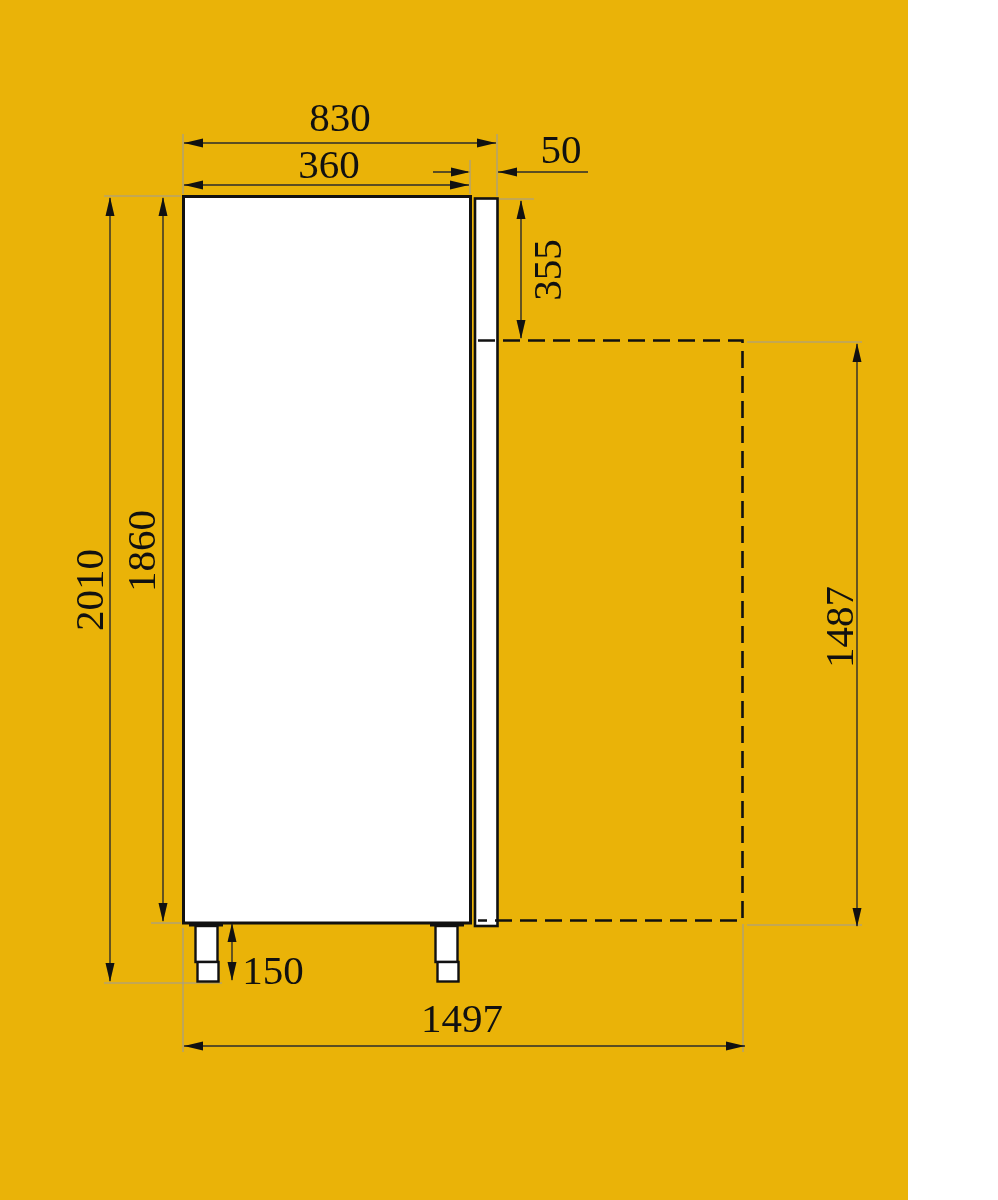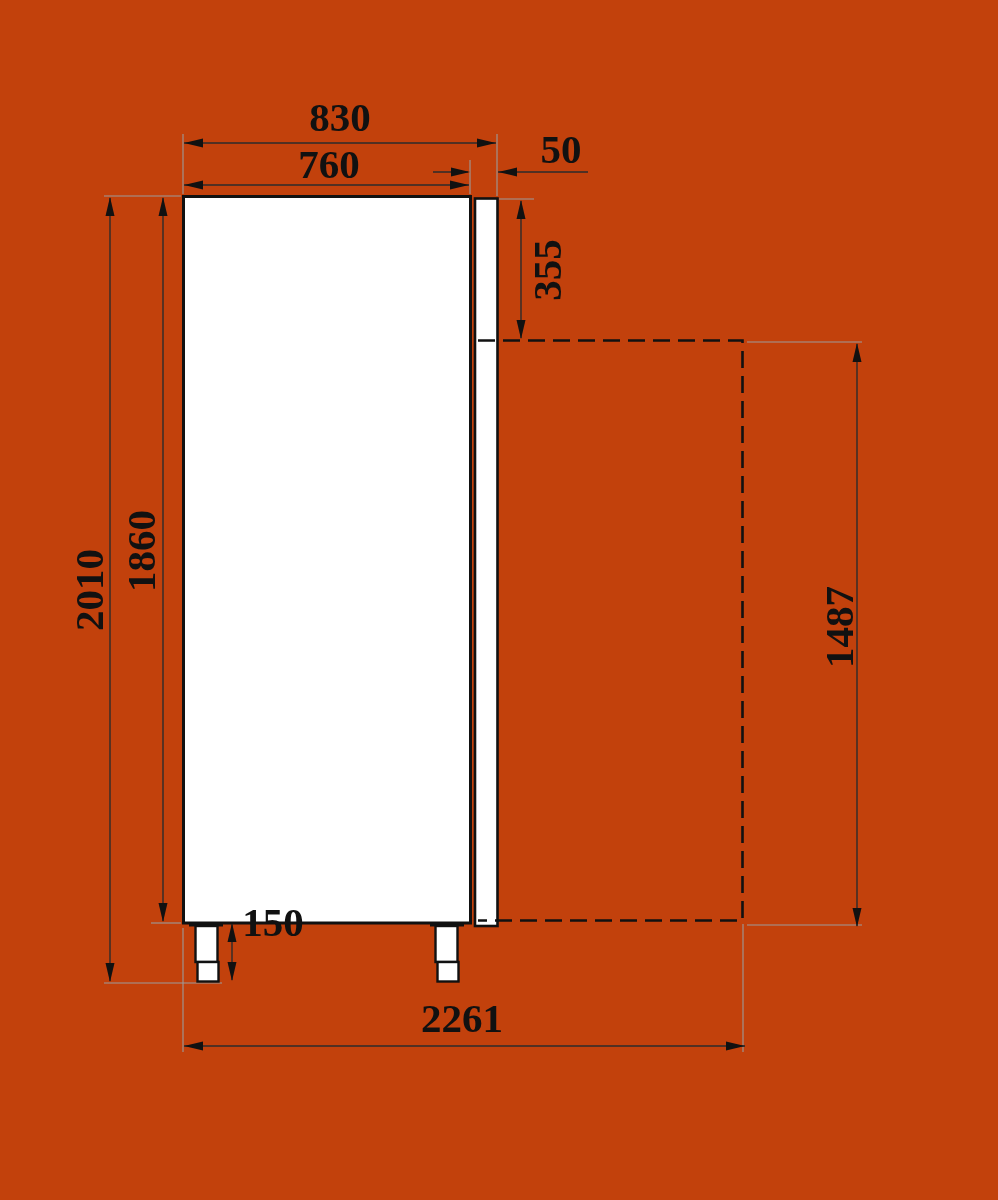--- a/index.html
+++ b/index.html
@@ -1,23 +1,22 @@
 <!DOCTYPE html>
 <html><head>
 <meta charset="utf-8">
 <style>
   html, body { margin: 0; padding: 0; background: #ffffff; }
   .stage {
     position: relative;
-    width: 998px;
+    width: 908px;
     height: 1200px;
-    background: #c2410c;
+    background: #eab308;
     overflow: hidden;
     font-family: "Liberation Serif", serif;
-    font-weight: bold;
   }
   .stage svg { position: absolute; left: 0; top: 0; }
   .dim-label {
     position: absolute;
     font-family: "Liberation Serif", serif;
     font-size: 41px;
     line-height: 1;
     color: #111111;
     white-space: nowrap;
     transform: translate(-50%, -50%);
@@ -90,29 +89,29 @@
       <polygon points="232,981 227.5,962 236.5,962"></polygon>
       <polygon points="184,1046 203,1041.5 203,1050.5"></polygon>
       <polygon points="745,1046 726,1041.5 726,1050.5"></polygon>
       <polygon points="857,343 852.5,362 861.5,362"></polygon>
       <polygon points="857,927 852.5,908 861.5,908"></polygon>
     </g>
   </svg>
 
   <div class="dim-label" style="left:340px; top:117px;">830</div>
 
-  <div class="dim-label" style="left:329px; top:164px;">760</div>
+  <div class="dim-label" style="left:329px; top:164px;">360</div>
 
   <div class="dim-label" style="left:561px; top:149px;">50</div>
 
   <div class="dim-label rot" style="left:547px; top:270px;">355</div>
 
   <div class="dim-label rot" style="left:89px; top:590px;">2010</div>
 
   <div class="dim-label rot" style="left:141px; top:551px;">1860</div>
 
-  <div class="dim-label" style="left:273px; top:922px;">150</div>
+  <div class="dim-label" style="left:273px; top:970px;">150</div>
 
-  <div class="dim-label" style="left:462px; top:1018px;">2261</div>
+  <div class="dim-label" style="left:462px; top:1018px;">1497</div>
 
   <div class="dim-label rot" style="left:839px; top:627px;">1487</div>
 
 </div>
 
 </body></html>

